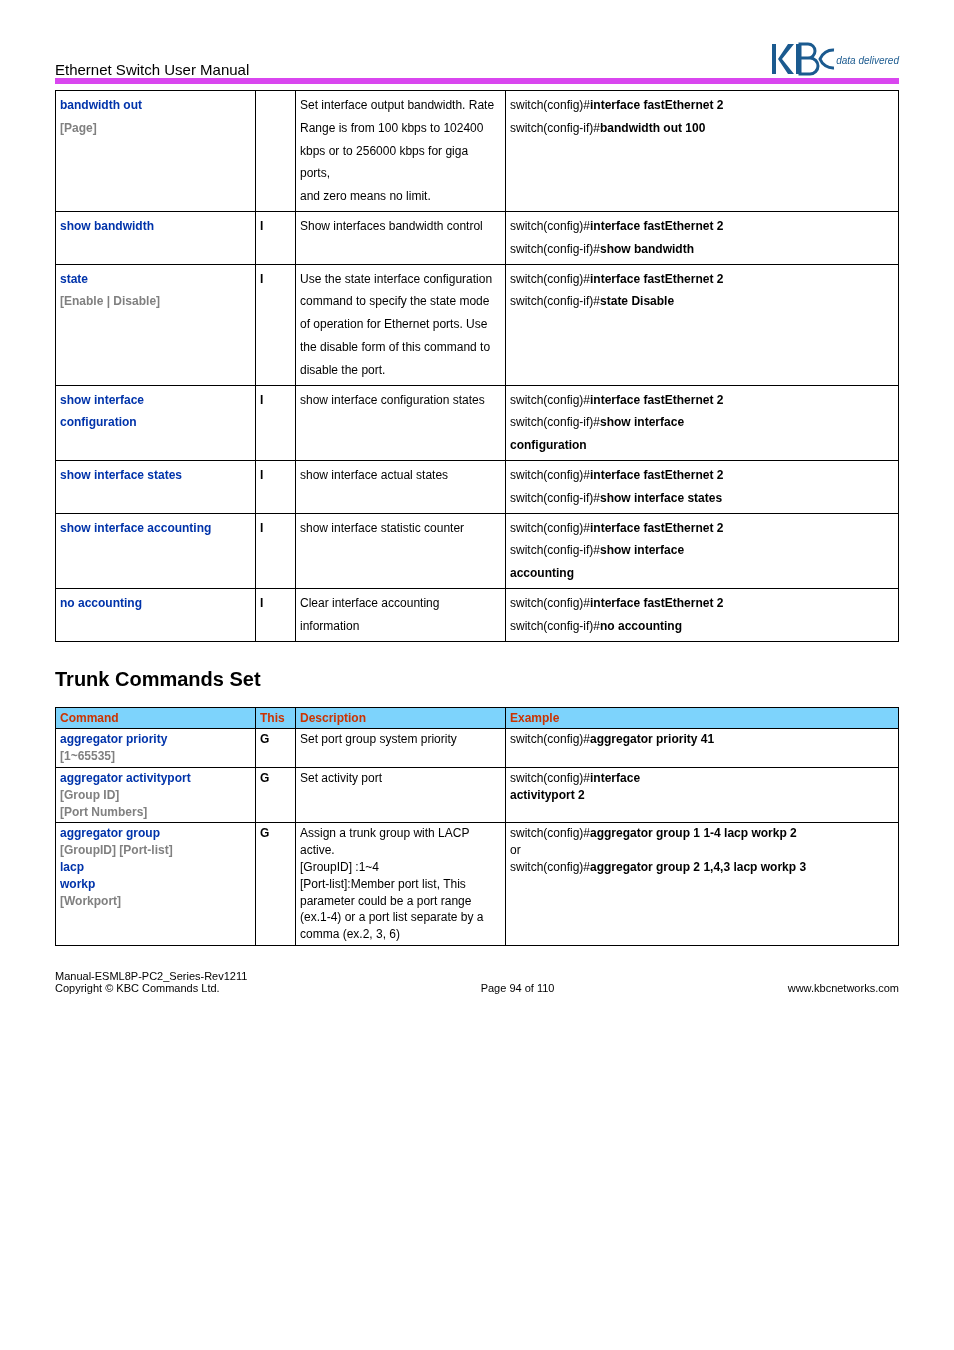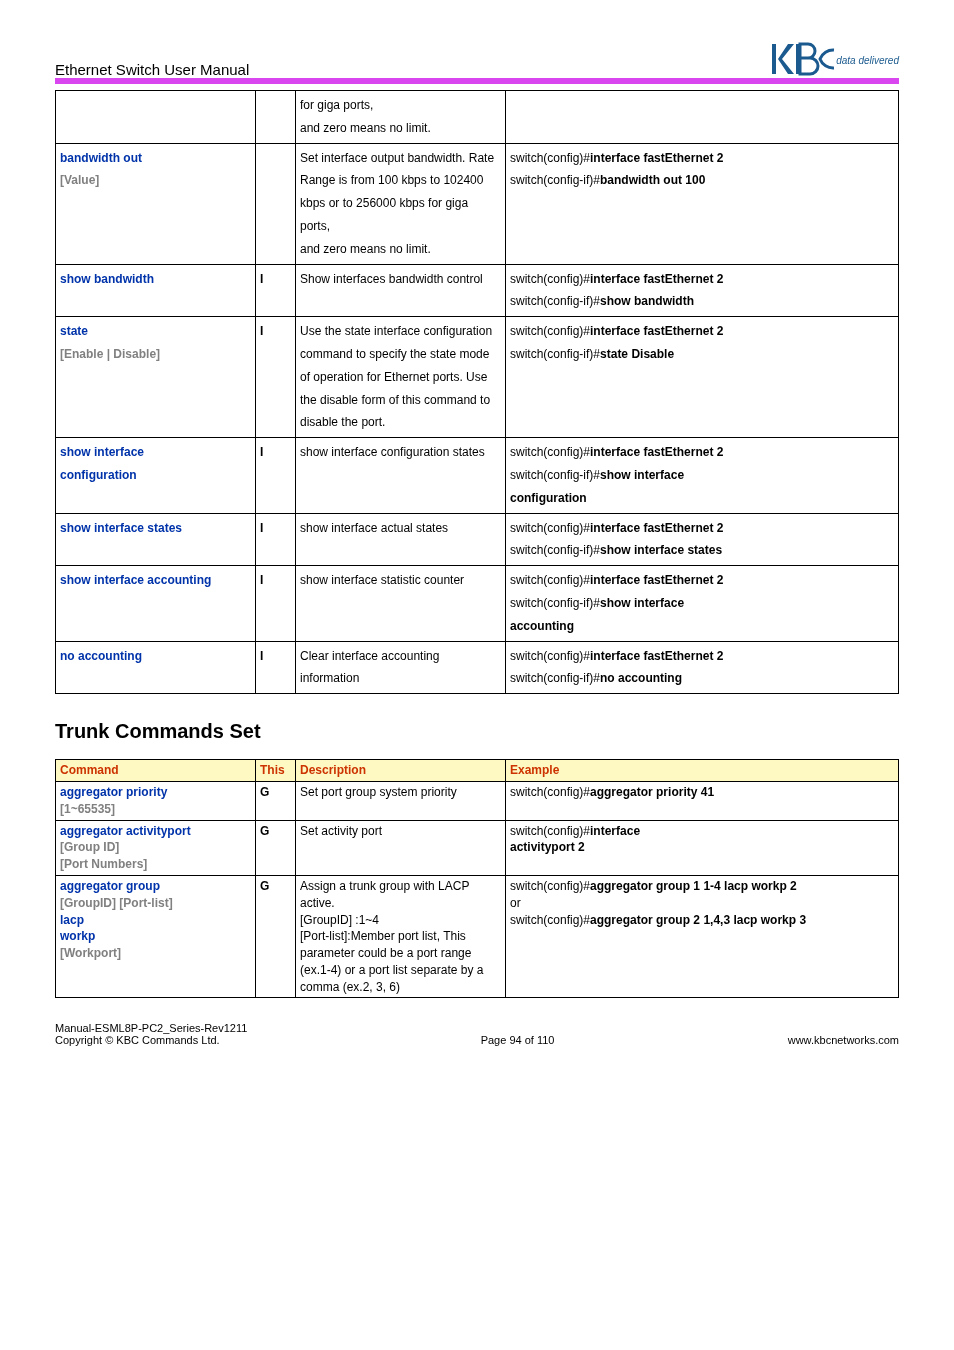--- a/index.html
+++ b/index.html
@@ -40,21 +40,21 @@
     padding: 3px 4px;
     vertical-align: top;
     text-align: left;
     font-size: 12px;
     word-wrap: break-word;
     line-height: 1.9;
   }
   table.cmd th {
     color: #cc3300;
     font-weight: bold;
-    background: #fef9c3;
+    background: #7dd3fc;
   }
   table.cmd2 td, table.cmd2 th {
     line-height: 1.4;
     padding: 2px 4px;
   }
   .col-cmd { width: 200px; }
   .col-level { width: 40px; text-align: center; }
   .col-desc { width: 210px; }
   .col-ex { }
   .cmd-label { color: #0033aa; font-weight: bold; }
@@ -96,27 +96,21 @@
 
 <table class="cmd">
   <colgroup>
     <col class="col-cmd">
       <col class="col-level">
       <col class="col-desc">
       <col class="col-ex">
   </colgroup>
   <tbody id="t1body">
       <tr>
-        <td></td>
-        <td class="level-cell"></td>
-        <td>for giga ports,<br>and zero means no limit.</td>
-        <td></td>
-      </tr>
-      <tr>
-        <td><span class="cmd-label">bandwidth out</span><br><span class="cmd-param">[Value]</span></td>
+        <td><span class="cmd-label">bandwidth out</span><br><span class="cmd-param">[Page]</span></td>
         <td class="level-cell"></td>
         <td>Set interface output bandwidth. Rate Range is from 100 kbps to 102400 kbps or to 256000 kbps for giga ports,<br>and zero means no limit.</td>
         <td>switch(config)#<b>interface fastEthernet 2</b><br>switch(config-if)#<b>bandwidth out 100</b></td>
       </tr>
       <tr>
         <td><span class="cmd-label">show bandwidth</span></td>
         <td class="level-cell">I</td>
         <td>Show interfaces bandwidth control</td>
         <td>switch(config)#<b>interface fastEthernet 2</b><br>switch(config-if)#<b>show bandwidth</b></td>
       </tr>

